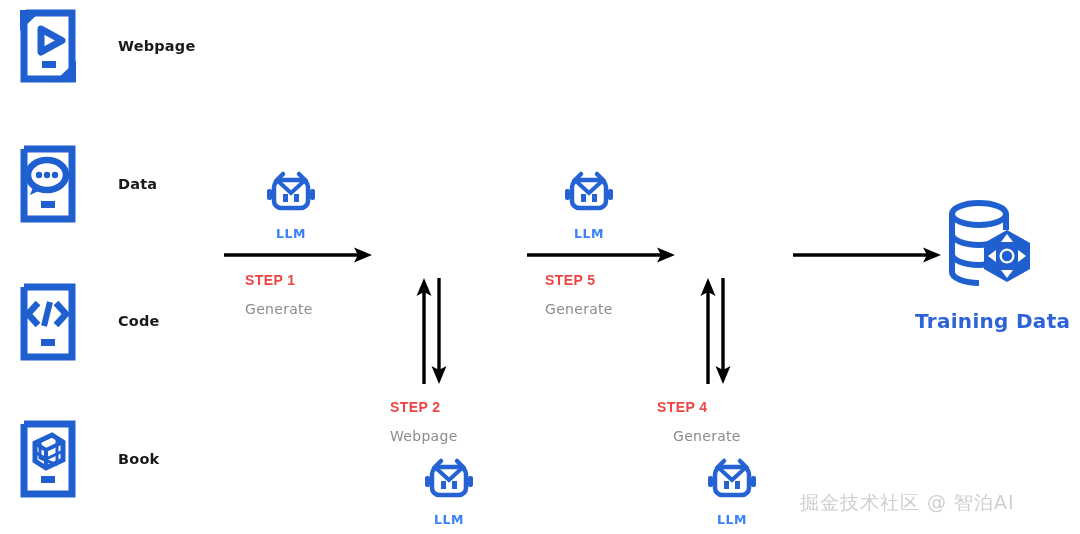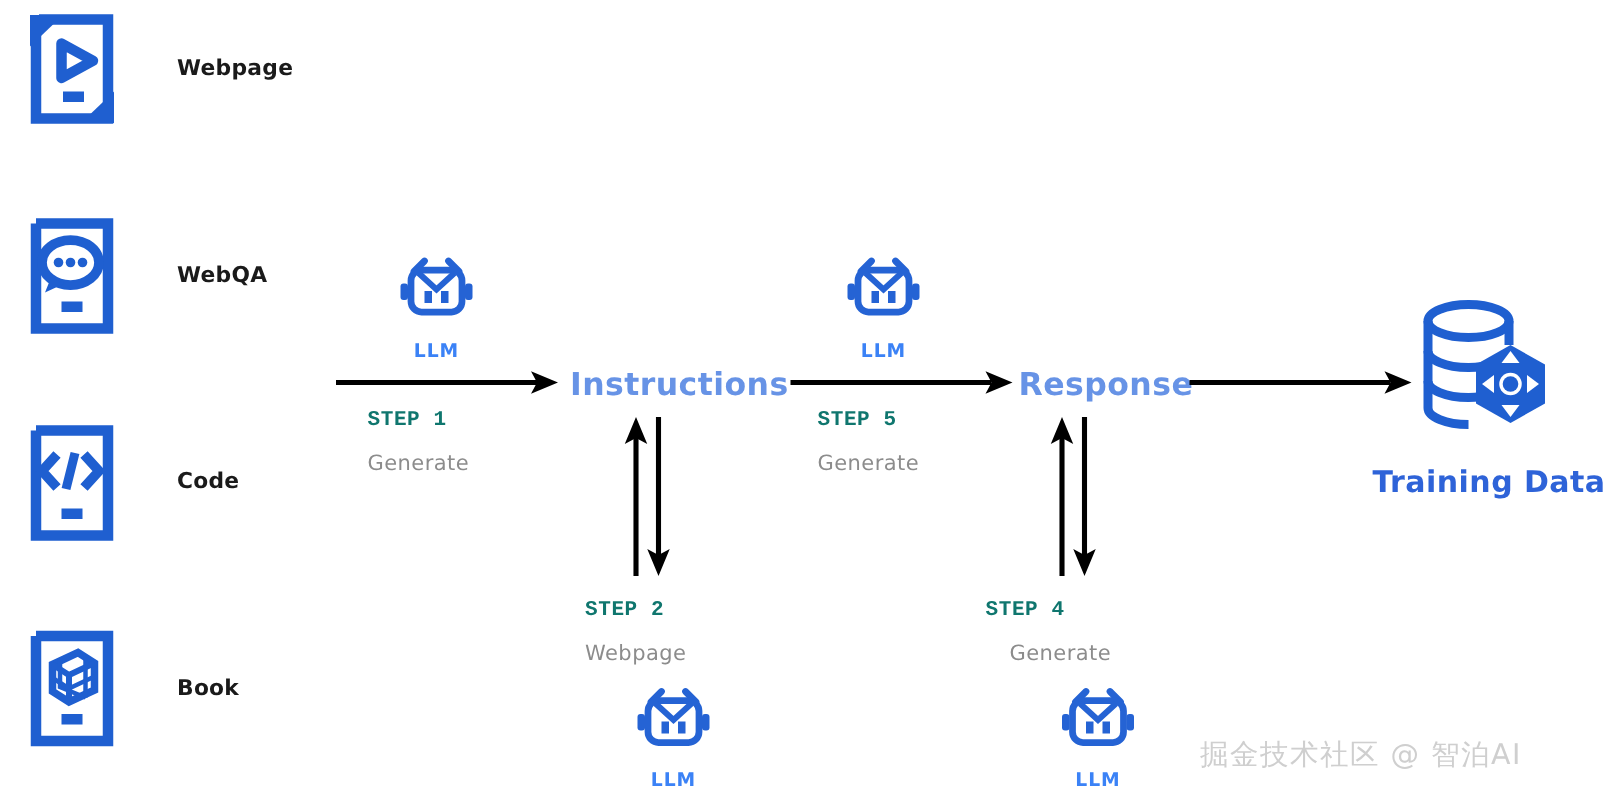--- a/index.html
+++ b/index.html
@@ -54,24 +54,24 @@
     letter-spacing: 0.3px;
     white-space: nowrap;
     transform: translateY(-50%);
   }
   .node-instructions { color: #6793e6; }
   .node-response     { color: #6793e6; }
   .node-training     { color: #2e63d8; font-size: 20px; }
 
   
   .step-name {
-    font-family: Liberation Mono, monospace;
+    font-family: Liberation Sans, sans-serif;
     font-size: 14px;
     font-weight: 700;
-    color: #0f766e;
+    color: #ef4444;
     letter-spacing: 0.4px;
     white-space: nowrap;
   }
   .step-desc {
     font-family: "DejaVu Sans", sans-serif;
     font-size: 14px;
     font-weight: 400;
     color: #8c8c8c;
     letter-spacing: 0.3px;
     white-space: nowrap;
@@ -109,21 +109,21 @@
     <svg class="source-icon" viewBox="0 0 62 78">
       <path d="M8 4 H56 V50 M56 50 V74 H8 V4" fill="none" stroke="#1f5fd0" stroke-width="7"></path>
       <ellipse cx="31" cy="30" rx="19" ry="15" fill="none" stroke="#1f5fd0" stroke-width="6.5"></ellipse>
       <path d="M18 40 L14 50 L27 44 Z" fill="#1f5fd0"></path>
       <circle cx="23" cy="30" r="3.2" fill="#1f5fd0"></circle>
       <circle cx="31" cy="30" r="3.2" fill="#1f5fd0"></circle>
       <circle cx="39" cy="30" r="3.2" fill="#1f5fd0"></circle>
       <rect x="25" y="56" width="14" height="7" fill="#1f5fd0"></rect>
     </svg>
   </div>
-  <div class="abs source-label" style="left:118px; top:184px;">WebQA</div>
+  <div class="abs source-label" style="left:118px; top:184px;">Data</div>
 
   <div class="abs" style="left:16px; top:283px;">
     <svg class="source-icon" viewBox="0 0 62 78">
       <path d="M8 4 H56 V50 M56 50 V74 H8 V4" fill="none" stroke="#1f5fd0" stroke-width="7"></path>
       <path d="M22 20 L12 31 L22 42" fill="none" stroke="#1f5fd0" stroke-width="6.5" stroke-linecap="butt" stroke-linejoin="miter"></path>
       <path d="M40 20 L50 31 L40 42" fill="none" stroke="#1f5fd0" stroke-width="6.5" stroke-linecap="butt" stroke-linejoin="miter"></path>
       <path d="M34 19 L28 43" fill="none" stroke="#1f5fd0" stroke-width="6"></path>
       <rect x="25" y="56" width="14" height="7" fill="#1f5fd0"></rect>
     </svg>
   </div>
@@ -158,21 +158,20 @@
 
   <div class="abs" style="left:224px; top:246px;">
     <svg width="152" height="18" viewBox="0 0 152 18">
       <path d="M0 9 H134" stroke="#000000" stroke-width="3.4" fill="none"></path>
       <path d="M148 9 L130 1.5 L134 9 L130 16.5 Z" fill="#000000"></path>
     </svg>
   </div>
   <div class="abs step-name" style="left:245px; top:272px;">STEP 1</div>
   <div class="abs step-desc" style="left:245px; top:301px;">Generate</div>
 
-  <div class="abs node-text node-instructions" style="left:380px; top:256px;">Instructions</div>
 
   <div class="abs" style="left:412px; top:276px;">
     <svg width="40" height="110" viewBox="0 0 40 110">
       <path d="M12 108 V16" stroke="#000000" stroke-width="3.4" fill="none"></path>
       <path d="M12 2 L4.5 20 L12 16 L19.5 20 Z" fill="#000000"></path>
       <path d="M27 2 V94" stroke="#000000" stroke-width="3.4" fill="none"></path>
       <path d="M27 108 L19.5 90 L27 94 L34.5 90 Z" fill="#000000"></path>
     </svg>
   </div>
   <div class="abs step-name step-center" style="left:390px; top:399px;">STEP 2</div>
@@ -205,21 +204,20 @@
 
   <div class="abs" style="left:527px; top:246px;">
     <svg width="152" height="18" viewBox="0 0 152 18">
       <path d="M0 9 H134" stroke="#000000" stroke-width="3.4" fill="none"></path>
       <path d="M148 9 L130 1.5 L134 9 L130 16.5 Z" fill="#000000"></path>
     </svg>
   </div>
   <div class="abs step-name" style="left:545px; top:272px;">STEP 5</div>
   <div class="abs step-desc" style="left:545px; top:301px;">Generate</div>
 
-  <div class="abs node-text node-response" style="left:679px; top:256px;">Response</div>
 
   <div class="abs" style="left:696px; top:276px;">
     <svg width="40" height="110" viewBox="0 0 40 110">
       <path d="M12 108 V16" stroke="#000000" stroke-width="3.4" fill="none"></path>
       <path d="M12 2 L4.5 20 L12 16 L19.5 20 Z" fill="#000000"></path>
       <path d="M27 2 V94" stroke="#000000" stroke-width="3.4" fill="none"></path>
       <path d="M27 108 L19.5 90 L27 94 L34.5 90 Z" fill="#000000"></path>
     </svg>
   </div>
   <div class="abs step-name step-center" style="left:657px; top:399px;">STEP 4</div>

